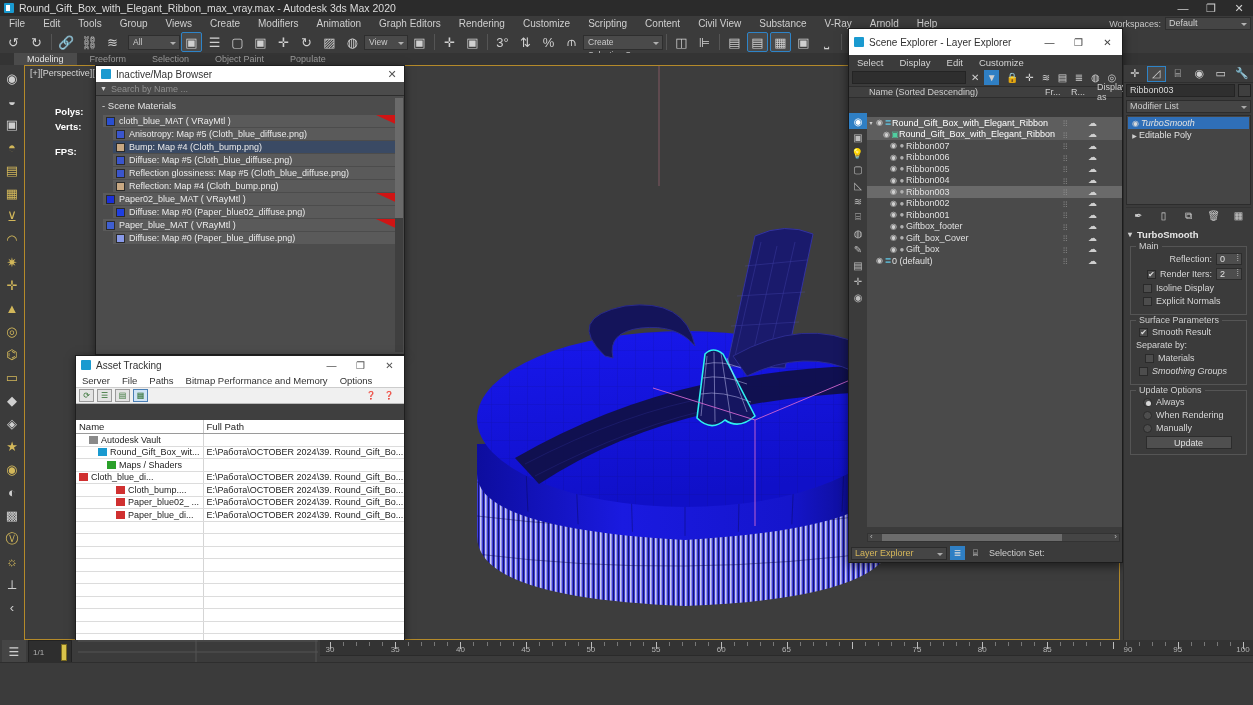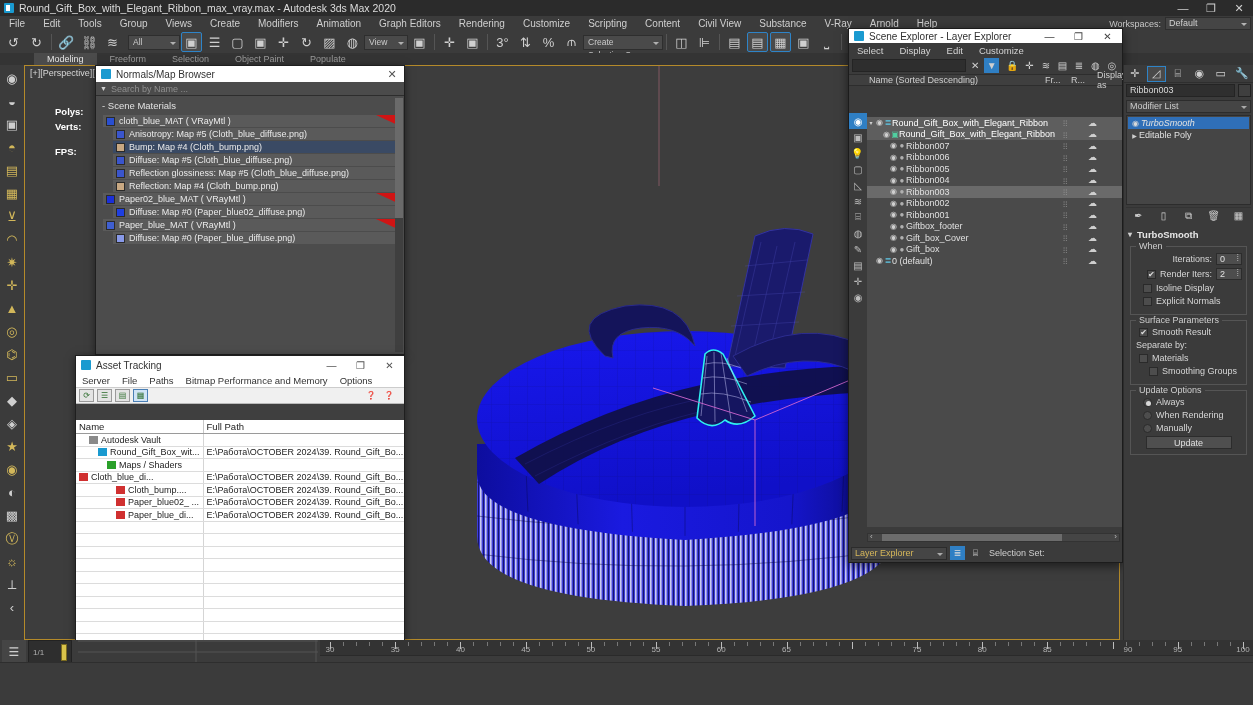--- a/index.html
+++ b/index.html
@@ -39,21 +39,21 @@
      border:1px solid transparent; border-radius:2px; color:#cfcfcf; font-size:13px; }
   .tbi.on { background:#4a4a4a; border-color:#2e84c8; }
   .tbsep { width:1px;height:16px;background:#555; margin:0 3px;}
   .tbdd { height:15px;background:#4a4a4a;border:1px solid #2e2e2e; color:#ccc;
      font-size:8.5px; padding:0 12px 0 4px; line-height:13px; position:relative; }
   .tbdd:after{content:"";position:absolute;right:3px;top:6px;border-left:3px solid transparent;
      border-right:3px solid transparent;border-top:3px solid #b0b0b0;}
 
   
   #ribbon { position:absolute; left:0; top:53px; width:1253px; height:12px; background:#343434; }
-  #ribtabs { display:flex; height:12px; align-items:center; padding-left:34px;}
+  #ribtabs { display:flex; height:12px; align-items:center; padding-left:14px;}
   #ribtabs .rt { padding:0 13px; font-size:9px; color:#9a9a9a; line-height:12px; }
   #ribtabs .rt.sel { background:#4b4b4b; color:#e4e4e4; }
   #ribrow2 { position:absolute; left:0; top:65px; width:96px; height:12px; background:#3b3b3b;}
   #ribrow2 span{ font-size:9px; color:#c2c2c2; padding-left:26px;}
 
   
   #lefttb { position:absolute; left:0; top:65px; width:24px; height:575px; background:#3b3b3b;
      display:flex; flex-direction:column; align-items:center; padding-top:2px; }
   #lefttb .li { width:22px;height:23px; display:flex;align-items:center;justify-content:center;
      font-size:13px; color:#d2b75a; }
@@ -124,21 +124,21 @@
   #assetsb { position:absolute; left:3px; right:10px; bottom:13px; height:10px; background:#dcdcdc;
      border:1px solid #a8a8a8; }
   #assetsb .th{ position:absolute; left:12px; width:200px; top:0; height:8px; background:#c4c4c4;}
   #assetsb .ar{ position:absolute; top:-1px; font-size:8px; color:#444;}
   #assetstatus { position:absolute; left:3px; right:3px; bottom:2px; height:11px;
      background:#fff; border:1px solid #9a9a9a;}
 
   
   #scene { position:absolute; left:848px; top:28px; width:275px; height:535px;
      background:#3b3b3b; border:1px solid #1c1c1c; box-shadow:0 3px 10px rgba(0,0,0,.55);}
-  #scene .wtitle{ height:14px; background:#ffffff; display:flex;align-items:center;color:#303030;font-size:10px;}
+  #scene .wtitle{ height:26px; background:#ffffff; display:flex;align-items:center;color:#303030;font-size:10px;}
   #scene .wtitle .wi{width:10px;height:10px;background:#1a9ad0;margin:0 5px;border-radius:1px;}
   #scene .wbtns{ margin-left:auto; display:flex;}
   #scene .wbtns div{ width:29px; text-align:center; color:#444; font-size:10px;}
   #scene .smenu{ height:14px; display:flex;align-items:center; background:#3b3b3b; font-size:9.5px;}
   #scene .smenu span{ padding:0 8px; color:#d4d4d4;}
   #scene .stoolbar{ height:17px; display:flex; align-items:center; padding:0 3px; background:#3b3b3b;}
   #scene .sfind{ width:118px;height:13px; background:#2e2e2e; border:1px solid #242424;}
   #scene .sti{ width:15px;height:15px; margin-left:2px; display:flex;align-items:center;
      justify-content:center; font-size:10px; color:#cfcfcf; }
   #scene .sti.on{ background:#2f7fc4; }
@@ -491,21 +491,21 @@
         <line x1="300" y1="214" x2="400" y2="172"></line>
         <line x1="300" y1="214" x2="198" y2="182"></line>
       </g>
     </svg>
   </div>
   <div id="vpborder"></div>
 
   <div id="matbrowser">
     <div class="wtitle">
       <span class="wi"></span>
-      <span>Normals/Map Browser</span>
+      <span>Inactive/Map Browser</span>
       <span class="wclose">✕</span>
     </div>
     <div id="mbsearch">
       <span class="caret">▼</span>
       <span class="ph">Search by Name ...</span>
     </div>
     <div id="mblist">
       <div class="grp">- Scene Materials</div>
       <div id="mbrows">
           <div class="mrow">
@@ -893,23 +893,23 @@
       <div class="mb">▦</div>
     </div>
 
     <div id="rollout">
       <div class="rohdr">
         <span class="pm">▾</span>
         <span>TurboSmooth</span>
       </div>
 
       <div class="grpbox">
-        <span class="gtitle">When</span>
+        <span class="gtitle">Main</span>
         <div class="prow">
-          <span class="plab">Iterations:</span>
+          <span class="plab">Reflection:</span>
           <div class="spin">0</div>
         </div>
         <div class="prow">
           <span class="cb" style="margin:0 4px 0 0;">
             <span class="box">✔</span>
             <span>Render Iters:</span>
           </span>
           <div class="spin">2</div>
         </div>
         <div class="cb" style="margin-left:8px;">
@@ -922,25 +922,25 @@
         </div>
       </div>
 
       <div class="grpbox">
         <span class="gtitle">Surface Parameters</span>
         <div class="cb" style="margin-left:4px;">
           <span class="box">✔</span>
           <span>Smooth Result</span>
         </div>
         <div style="font-size:9px;color:#d6d6d6;margin:0 0 3px 1px;">Separate by:</div>
-        <div class="cb" style="margin-left:4px;">
+        <div class="cb" style="margin-left:10px;">
           <span class="box"></span>
           <span>Materials</span>
         </div>
-        <div class="cb" style="margin-left:14px;">
+        <div class="cb" style="margin-left:4px;font-style:italic;">
           <span class="box"></span>
           <span>Smoothing Groups</span>
         </div>
       </div>
 
       <div class="grpbox">
         <span class="gtitle">Update Options</span>
         <div id="updopts">
             <div class="rb" style="margin-left: 8px;">
               <span class="dot on"></span>

